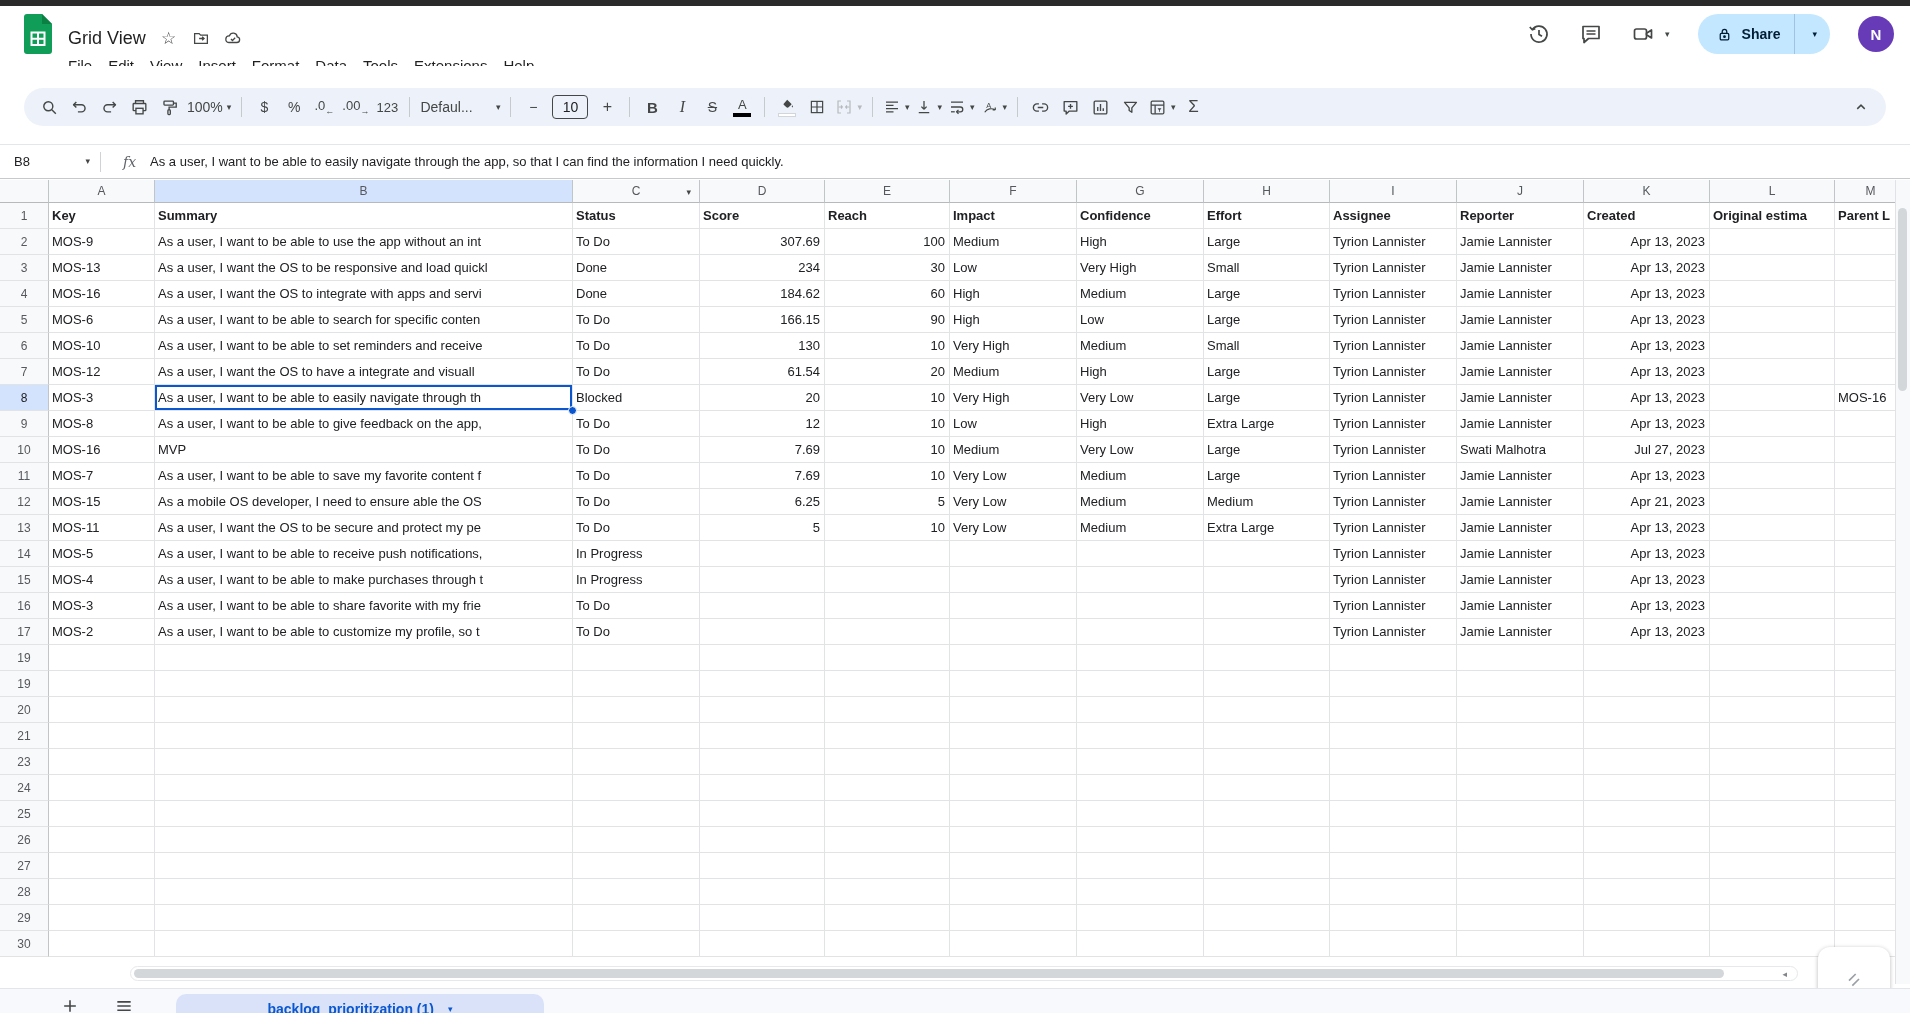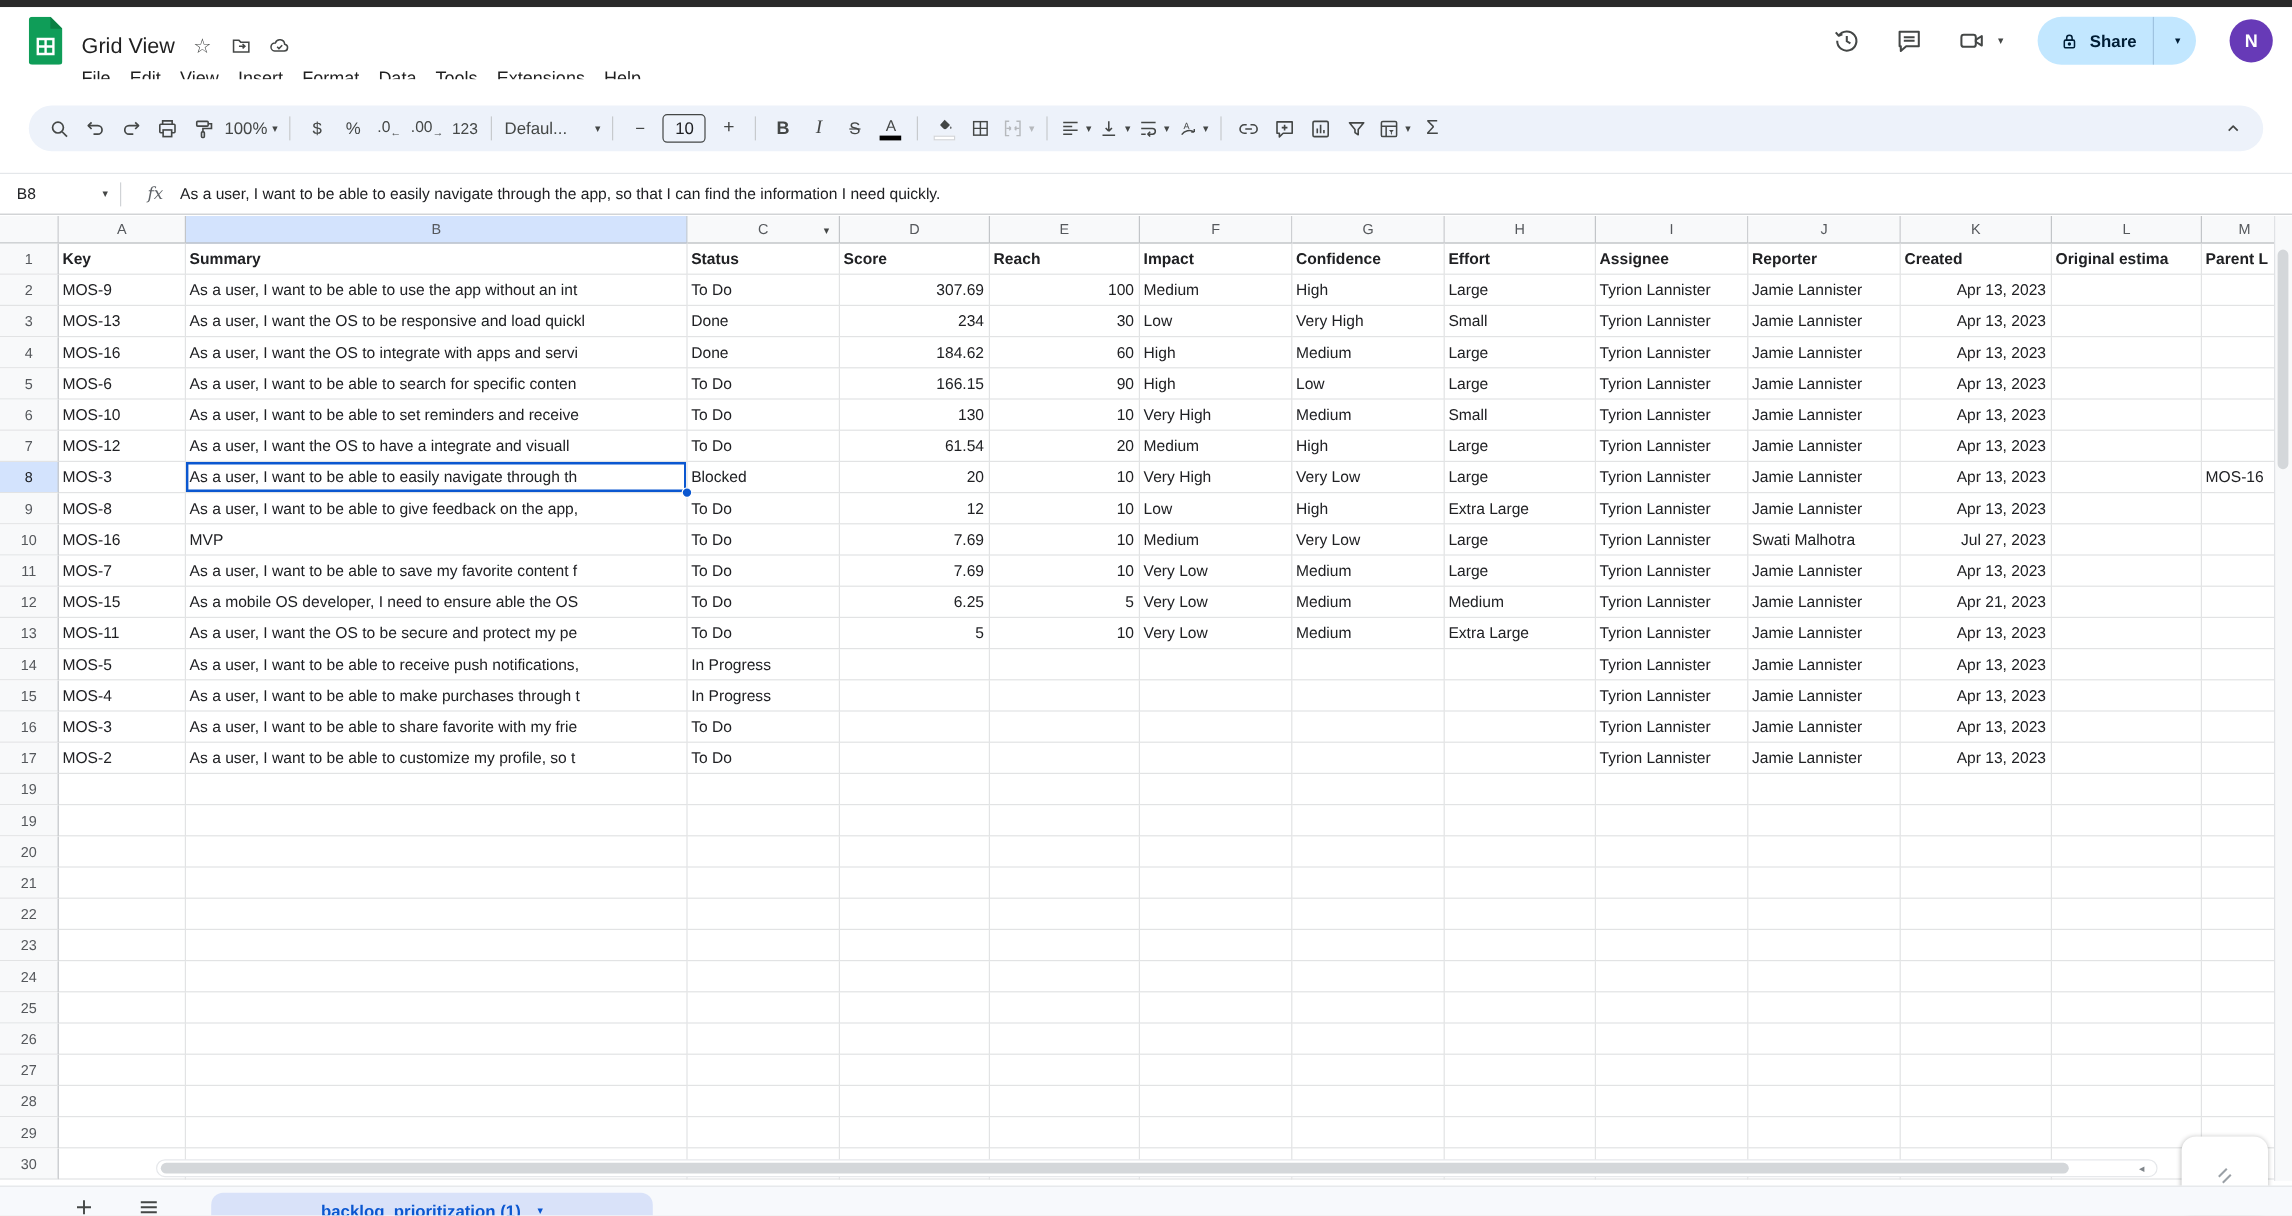--- a/index.html
+++ b/index.html
@@ -753,36 +753,20 @@
           <div class="cell" style="width: 127px;"></div>
           <div class="cell" style="width: 127px;"></div>
           <div class="cell" style="width: 126px;"></div>
           <div class="cell" style="width: 127px;"></div>
           <div class="cell" style="width: 127px;"></div>
           <div class="cell num" style="width: 126px;"></div>
           <div class="cell" style="width: 125px;"></div>
           <div class="cell" style="width: 72px;"></div>
         </div>
         <div class="grow">
-          <div class="rowhdr">22</div>
-          <div class="cell" style="width: 106px;"></div>
-          <div class="cell" style="width: 418px;"></div>
-          <div class="cell" style="width: 127px;"></div>
-          <div class="cell num" style="width: 125px;"></div>
-          <div class="cell num" style="width: 125px;"></div>
-          <div class="cell" style="width: 127px;"></div>
-          <div class="cell" style="width: 127px;"></div>
-          <div class="cell" style="width: 126px;"></div>
-          <div class="cell" style="width: 127px;"></div>
-          <div class="cell" style="width: 127px;"></div>
-          <div class="cell num" style="width: 126px;"></div>
-          <div class="cell" style="width: 125px;"></div>
-          <div class="cell" style="width: 72px;"></div>
-        </div>
-        <div class="grow">
           <div class="rowhdr">23</div>
           <div class="cell" style="width: 106px;"></div>
           <div class="cell" style="width: 418px;"></div>
           <div class="cell" style="width: 127px;"></div>
           <div class="cell num" style="width: 125px;"></div>
           <div class="cell num" style="width: 125px;"></div>
           <div class="cell" style="width: 127px;"></div>
           <div class="cell" style="width: 127px;"></div>
           <div class="cell" style="width: 126px;"></div>
           <div class="cell" style="width: 127px;"></div>

